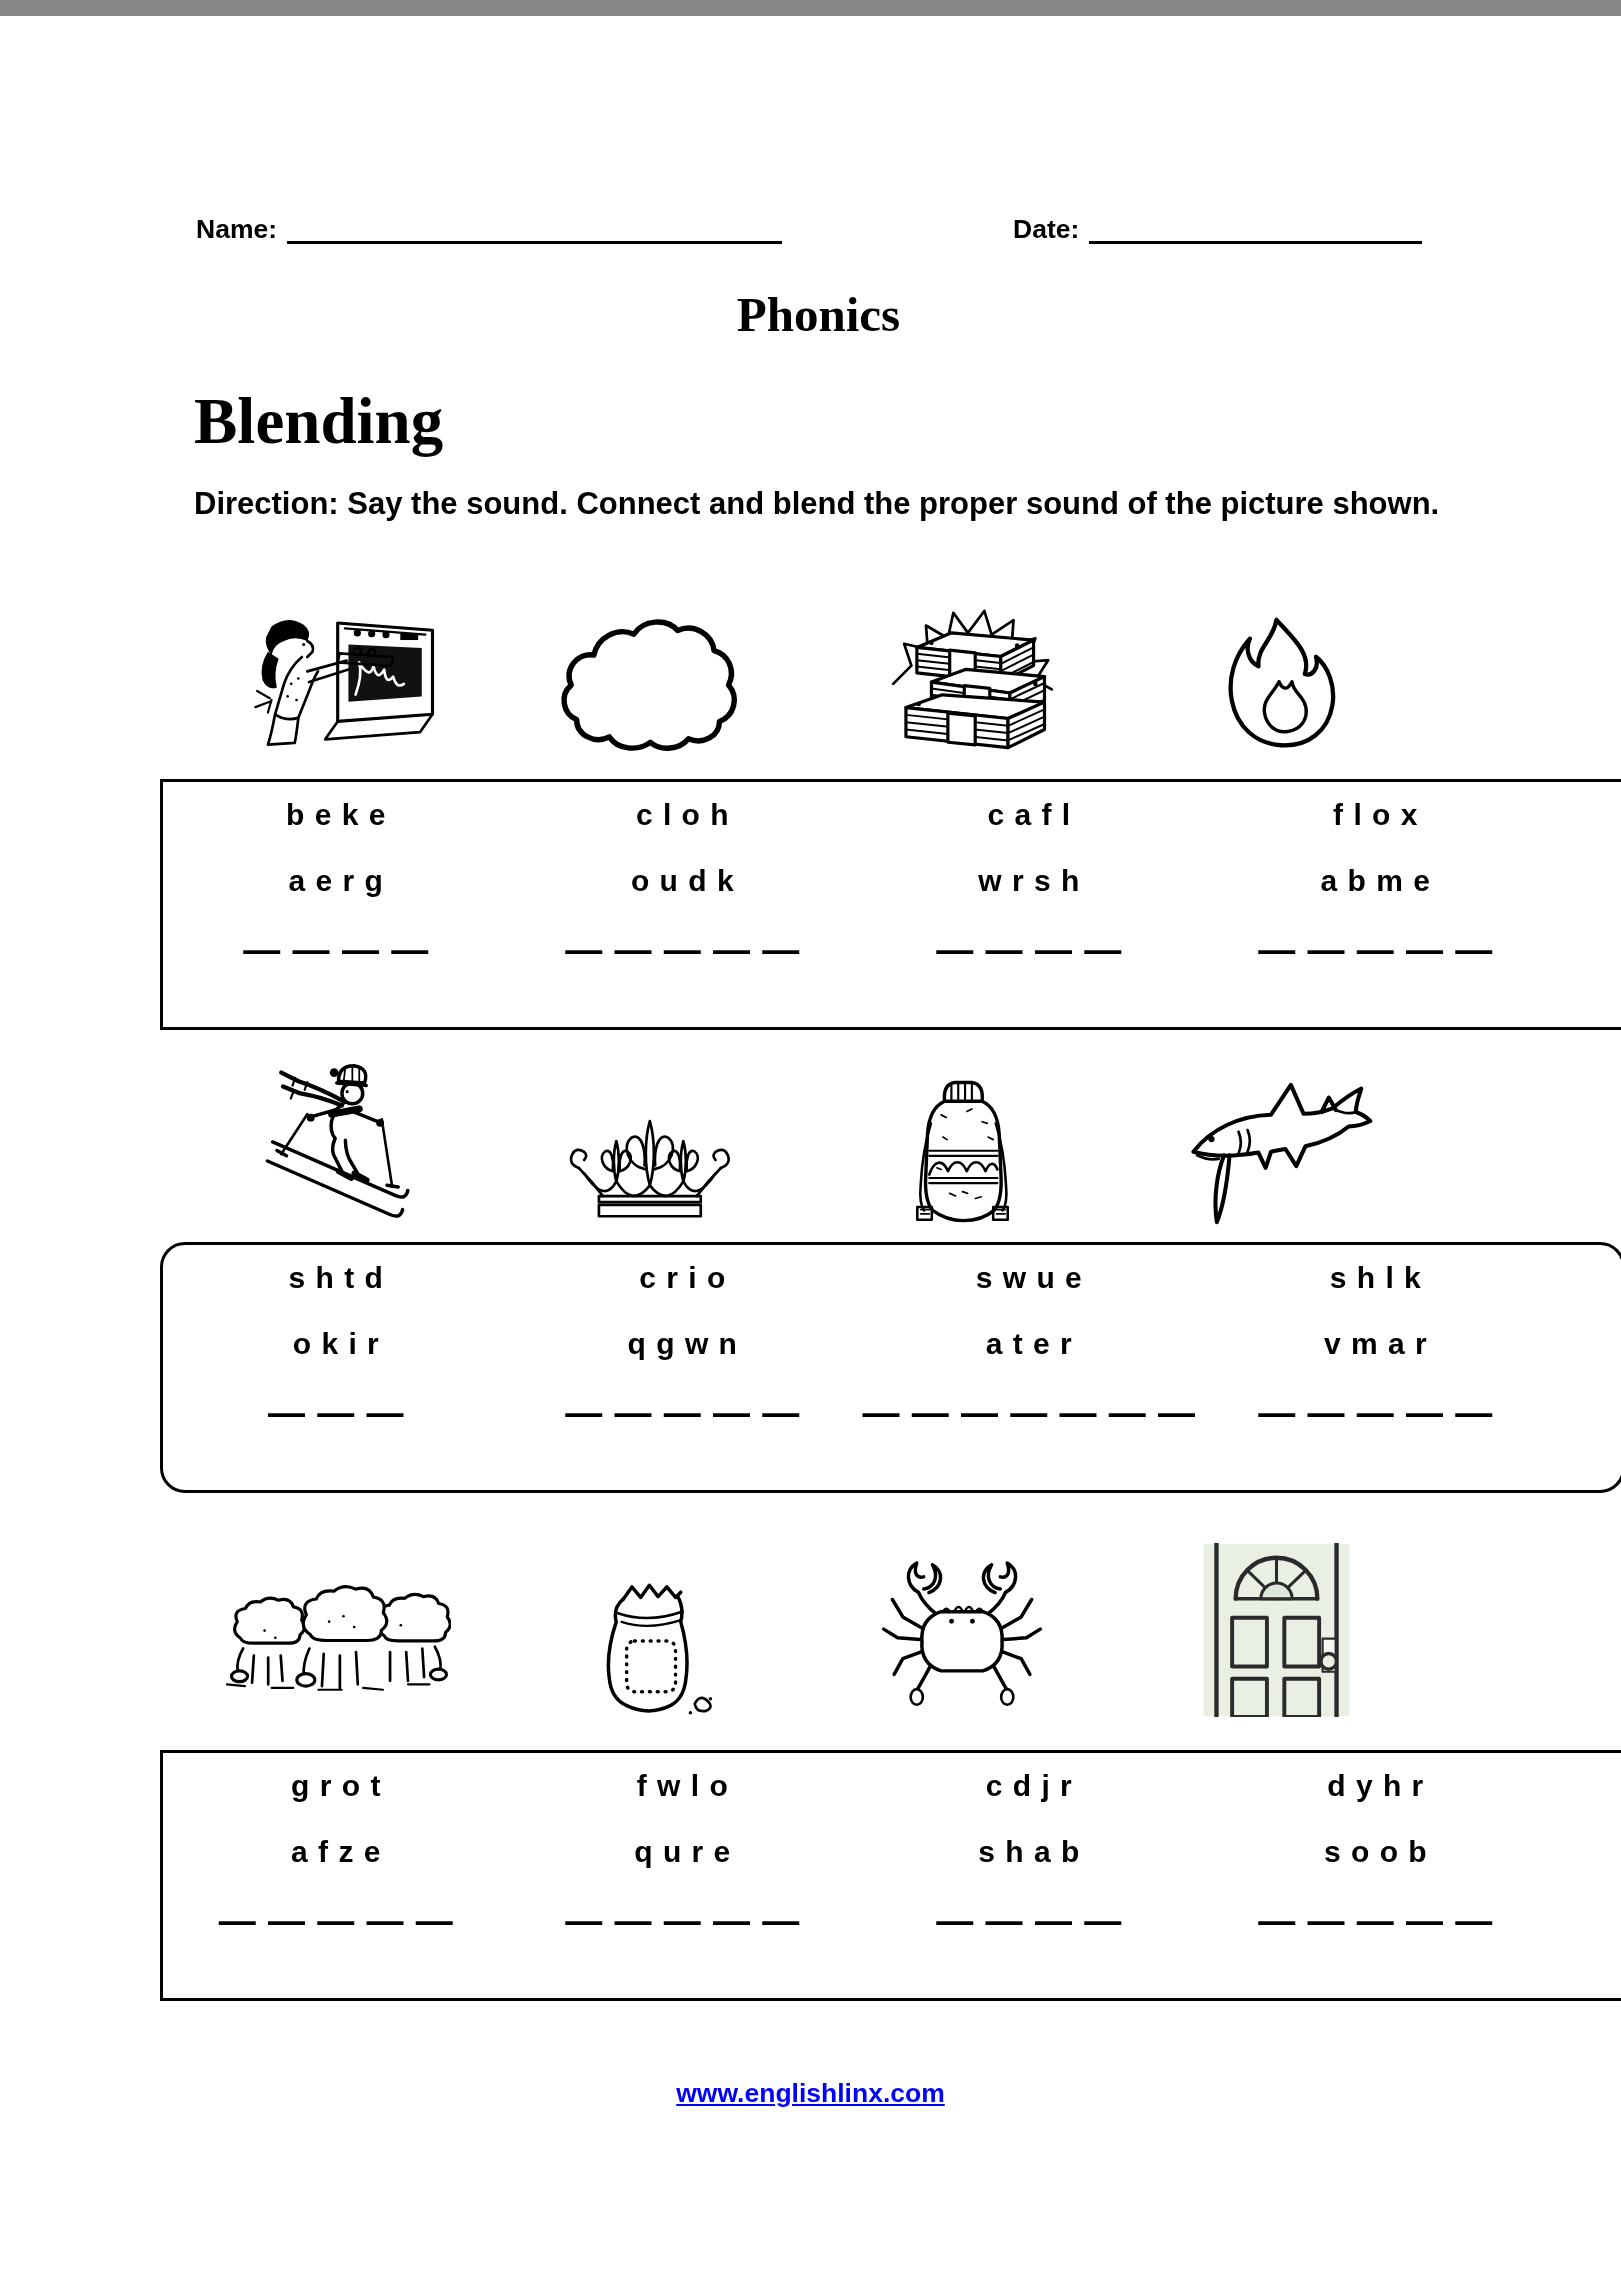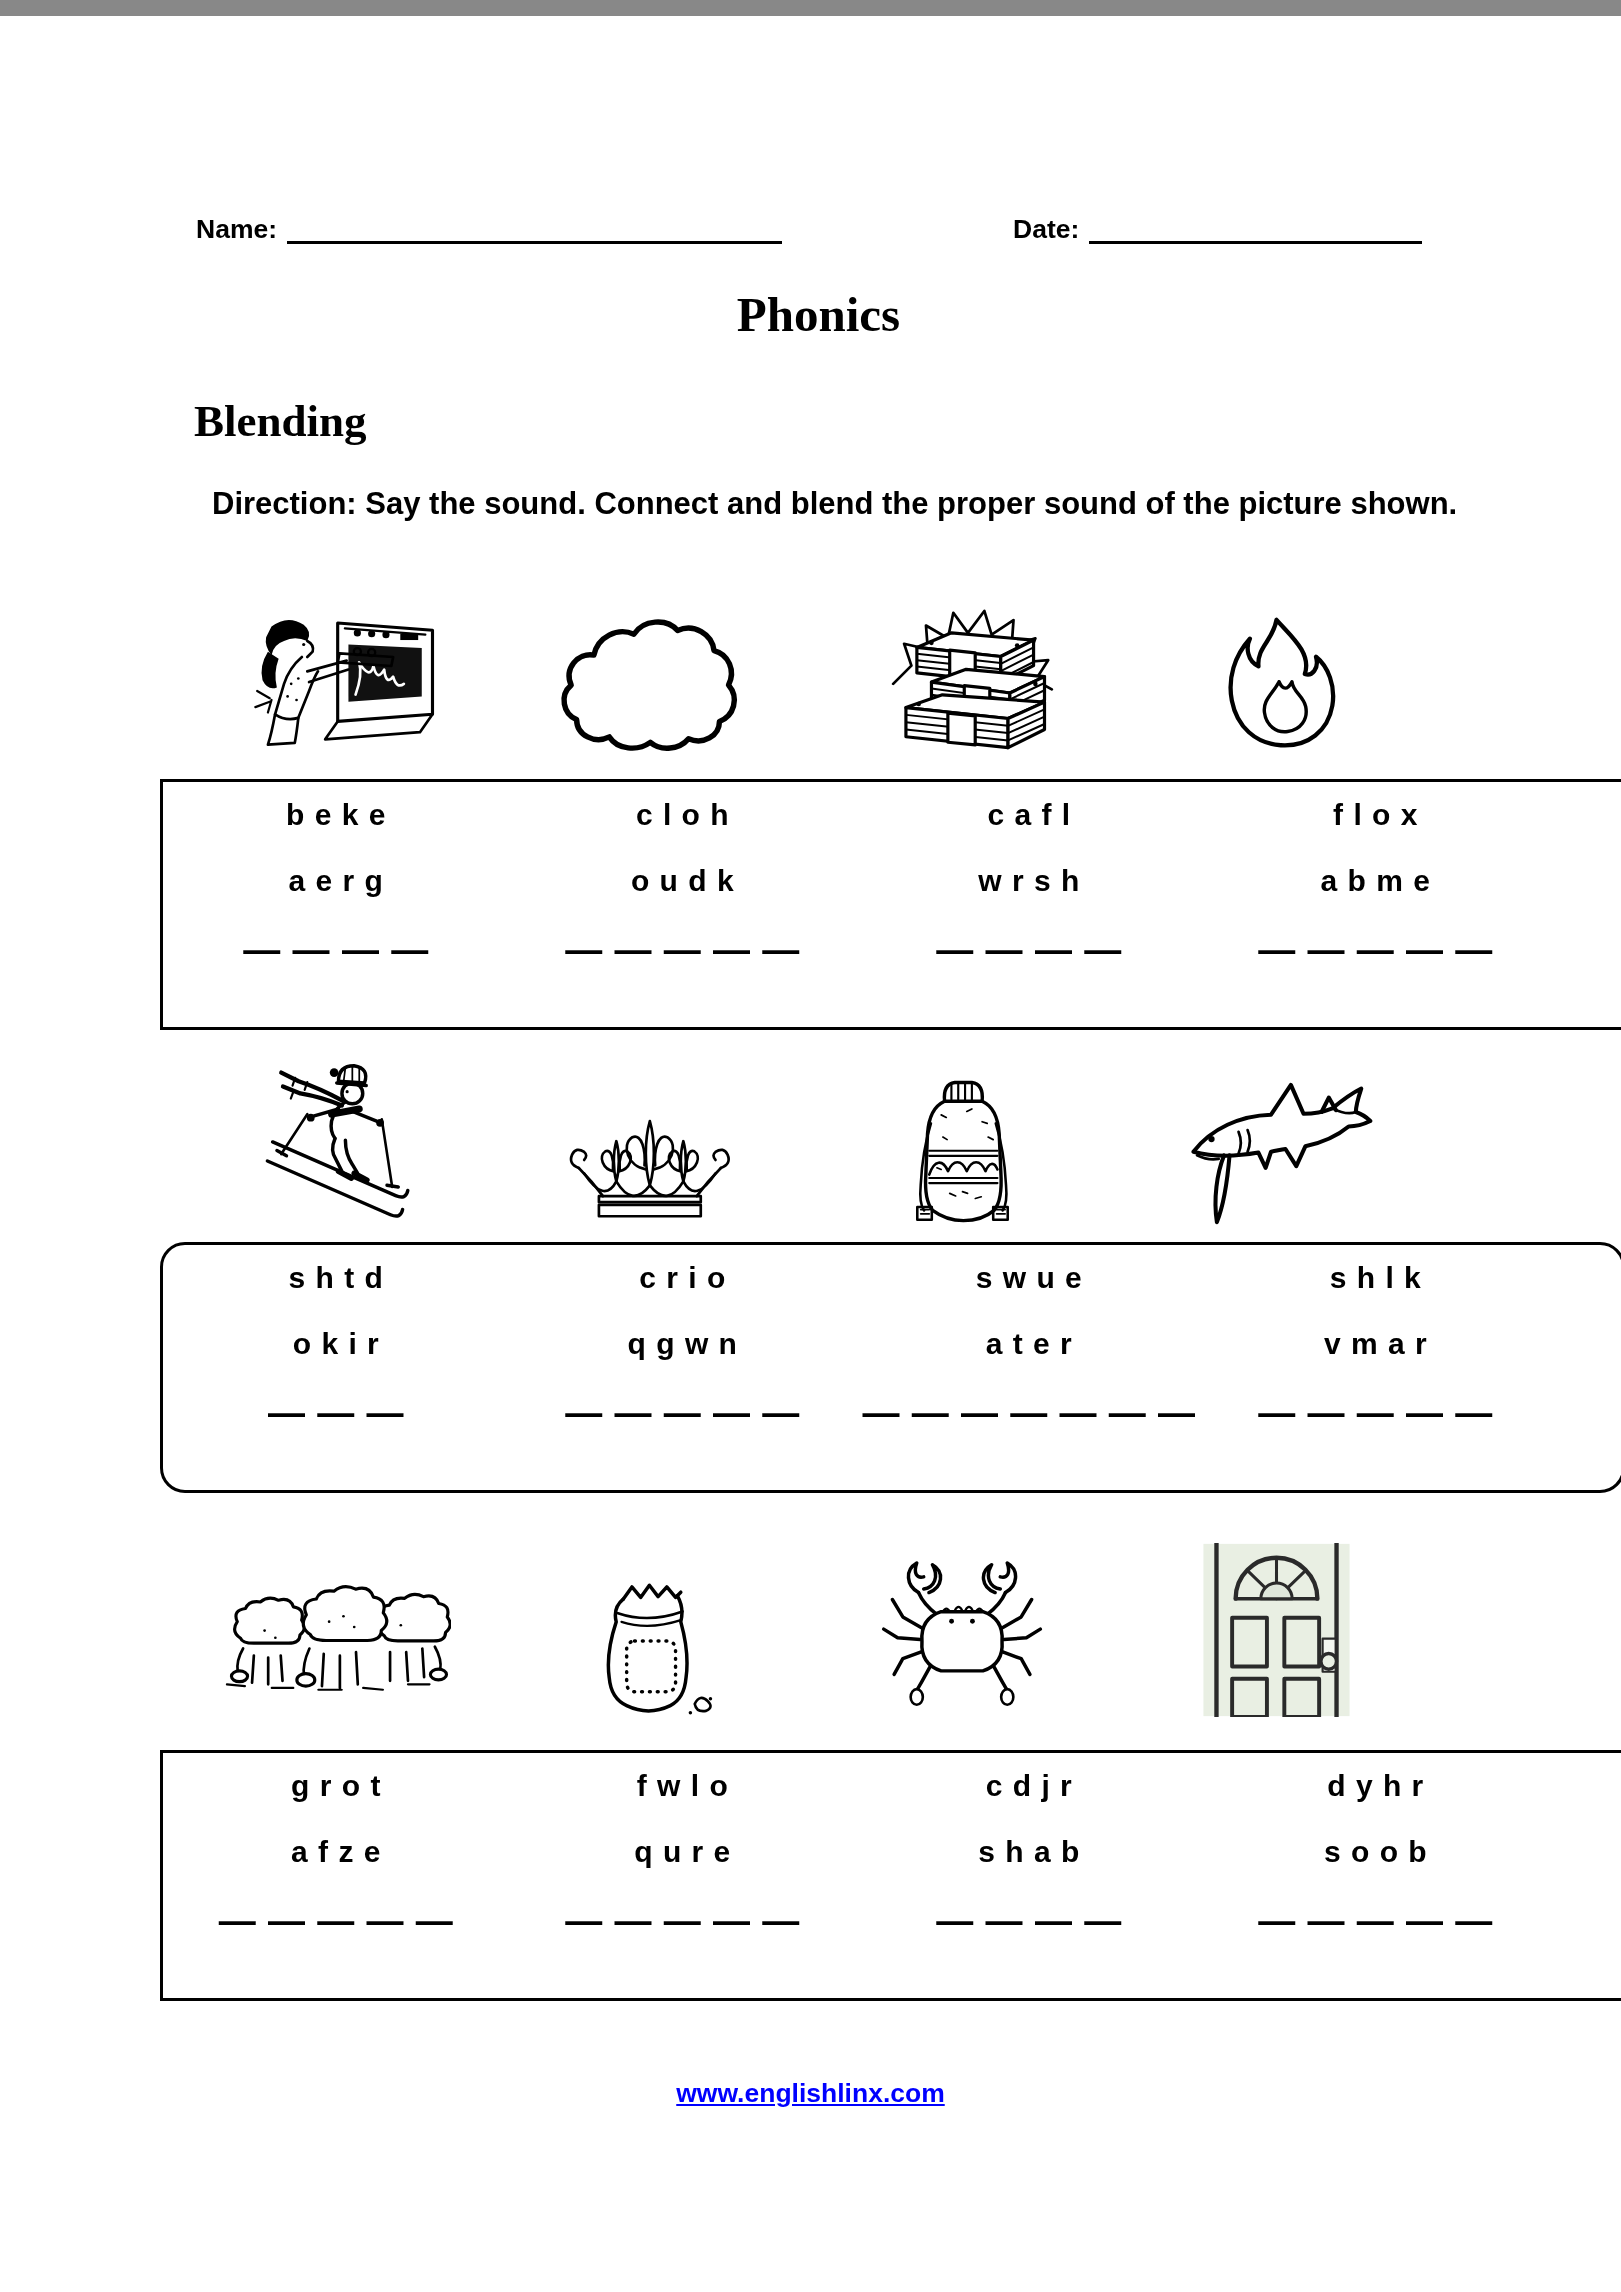--- a/index.html
+++ b/index.html
@@ -17,24 +17,24 @@
   #date-line { width:333px; margin-left:9.8px; }
 
   .title {
     position:absolute; top:272px; left:8px; width:100%; text-align:center;
     font-family:"Liberation Serif","DejaVu Serif",serif;
     font-size:49px; font-weight:bold; line-height:53px;
   }
   .section-title {
     position:absolute; top:378px; left:194px;
     font-family:"Liberation Serif","DejaVu Serif",serif;
-    font-size:45px; font-weight:bold; line-height:55px;
+    font-size:65px; font-weight:bold; line-height:55px;
   }
   .direction {
-    position:absolute; top:467px; left:212px; width:1269px;
+    position:absolute; top:467px; left:194px; width:1269px;
     font-size:31px; font-weight:bold; line-height:41px;
   }
 
   .pics { position:absolute; left:178px; width:1255px; display:flex; align-items:flex-end; }
   #pics1 { top:576px;  height:167px; }
   #pics2 { top:1037px; height:173px; }
   #pics3 { top:1525px; height:176px; }
   .pic { flex:1 1 0; display:flex; justify-content:center; align-items:flex-end; }
   .pic svg { display:block; }
 

